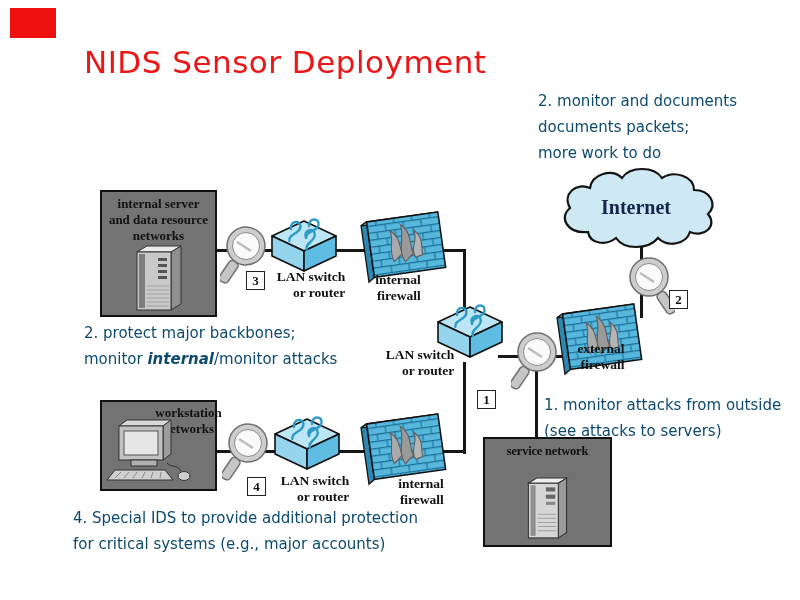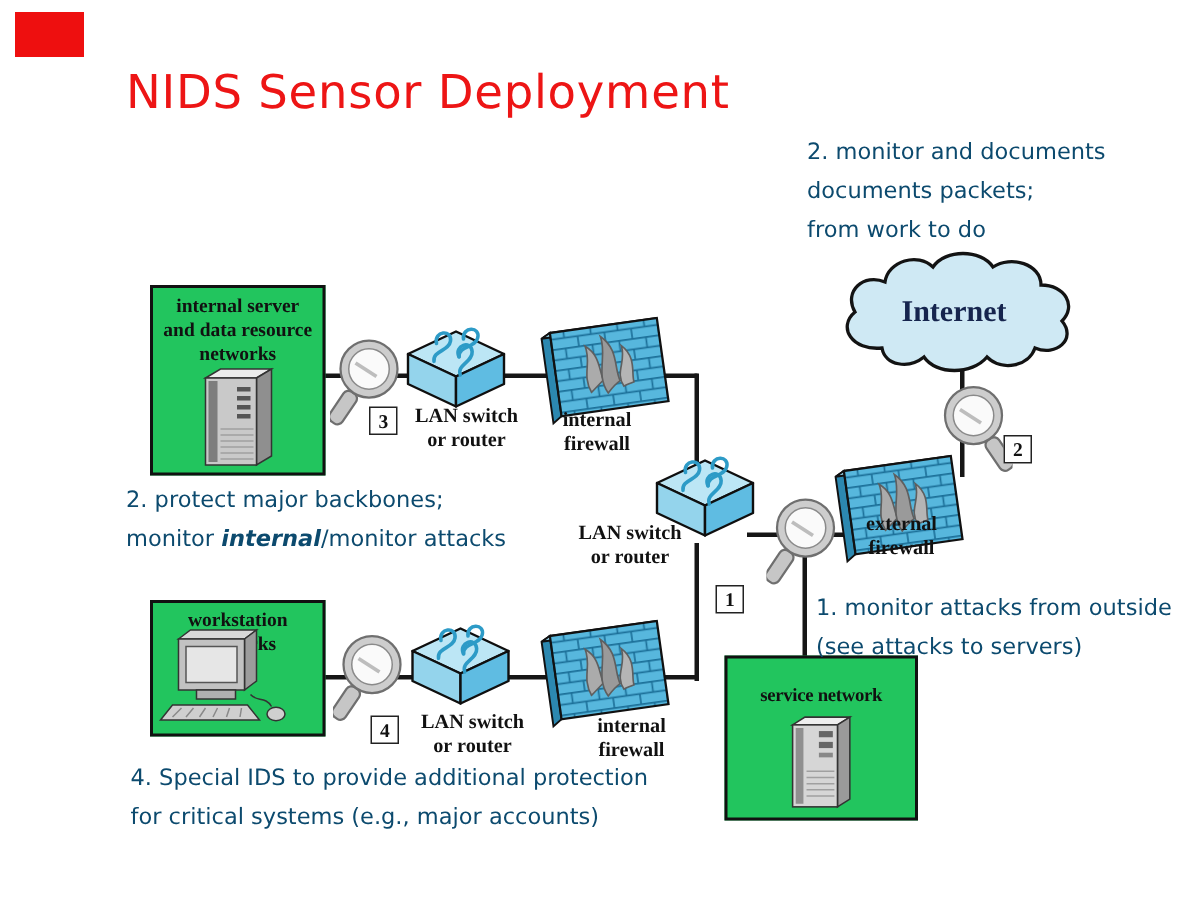--- a/index.html
+++ b/index.html
@@ -9,24 +9,24 @@
   
   .corner-rect{left:10px;top:8px;width:46px;height:30px;background:#ee0f0f;}
   .title{left:84px;top:44px;font-family:"DejaVu Sans",sans-serif;font-size:31px;
          color:#ed1515;white-space:nowrap;letter-spacing:0.5px;}
   .note{font-family:"DejaVu Sans",sans-serif;font-size:15px;line-height:26px;
         color:#0c4a6e;white-space:nowrap;z-index:30;}
   .note .em{font-weight:bold;font-style:italic;}
   
   .line{background:#161616;z-index:1;}
   
-  .netbox{border:2.5px solid #111;background:#22c55e;z-index:2;}
+  .netbox{border:2.5px solid #111;background:#737373;z-index:2;}
   .boxlabel{width:100%;text-align:center;font-weight:bold;font-size:13px;line-height:16px;color:#111;}
   
-  .dlabel{font-weight:bold;font-size:13.5px;line-height:16px;color:#111;text-align:center;
+  .dlabel{font-weight:bold;font-size:13.5px;line-height:16px;color:#111;text-align:right;
           transform:translateX(-50%);z-index:6;white-space:nowrap;}
   
   .tag{width:17px;height:17px;border:1.5px solid #222;background:#fff;z-index:22;
        font-weight:bold;font-size:13px;text-align:center;line-height:17px;color:#111;}
   svg.icon{position:absolute;}
 </style>
 </head>
 <body>
 
 <div class="stage">
@@ -94,39 +94,39 @@
       <rect x="8" y="12" width="6" height="54" fill="#7d7d7d"></rect>
       <rect x="27" y="16" width="9" height="3" fill="#555"></rect>
         <rect x="27" y="22" width="9" height="3" fill="#555"></rect>
       <rect x="27" y="28" width="9" height="3" fill="#555"></rect>
         <rect x="27" y="34" width="9" height="3" fill="#555"></rect>
       <path d="M16,44 H38 M16,48 H38 M16,52 H38 M16,56 H38 M16,60 H38 M16,64 H38" stroke="#a0a0a0" stroke-width="1"></path>
     </svg>
   </div>
 
   <div class="abs netbox" style="left:100px;top:400px;width:113px;height:87px">
-    <div class="boxlabel" style="margin-top:3px;">
+    <div class="boxlabel" style="margin-top:3px;padding-left:30px">
       <div>workstation</div>
       <div>networks</div>
     </div>
     <svg class="icon" style="left:3px;top:14px" width="94" height="72" viewBox="0 0 94 72">
       <polygon points="14,10 22,4 66,4 58,10" fill="#d8d8d8" stroke="#333" stroke-width="1"></polygon>
       <polygon points="58,10 66,4 66,38 58,44" fill="#9c9c9c" stroke="#333" stroke-width="1"></polygon>
       <rect x="14" y="10" width="44" height="34" fill="#c2c2c2" stroke="#333" stroke-width="1"></rect>
       <rect x="19" y="15" width="34" height="24" fill="#e6e6e6" stroke="#555" stroke-width="1"></rect>
       <rect x="26" y="44" width="26" height="6" fill="#b0b0b0" stroke="#333" stroke-width="1"></rect>
       <polygon points="10,54 60,54 68,64 2,64" fill="#cfcfcf" stroke="#333" stroke-width="1"></polygon>
       <path d="M16,56 L10,62 M24,56 L19,62 M32,56 L28,62 M40,56 L37,62 M48,56 L46,62 M56,56 L55,62" stroke="#8a8a8a" stroke-width="1"></path>
       <ellipse cx="79" cy="60" rx="6" ry="4.5" fill="#cfcfcf" stroke="#333" stroke-width="1"></ellipse>
       <path d="M76,55 C72,48 66,52 62,47" fill="none" stroke="#333" stroke-width="1"></path>
     </svg>
   </div>
 
   <div class="abs netbox" style="left:483px;top:437px;width:125px;height:106px">
-    <div class="boxlabel" style="margin-top:16px;font-size:12.5px;letter-spacing:-0.2px">
+    <div class="boxlabel" style="margin-top:4px;font-size:12.5px;letter-spacing:-0.2px">
       <div>service network</div>
     </div>
     <svg class="icon" style="left:38px;top:36px" width="50" height="66" viewBox="0 0 48 64">
       <polygon points="5,8 13,3 42,3 34,8" fill="#eeeeee" stroke="#333" stroke-width="1"></polygon>
       <polygon points="34,8 42,3 42,56 34,61" fill="#9a9a9a" stroke="#333" stroke-width="1"></polygon>
       <rect x="5" y="8" width="29" height="53" fill="#d6d6d6" stroke="#333" stroke-width="1"></rect>
       <rect x="7" y="10" width="5" height="49" fill="#8f8f8f"></rect>
       <rect x="22" y="12" width="9" height="4" fill="#666"></rect>
         <rect x="22" y="19" width="9" height="4" fill="#666"></rect>
       <rect x="22" y="26" width="9" height="3" fill="#888"></rect>
@@ -210,28 +210,28 @@
       <div>firewall</div>
   </div>
   <div class="abs dlabel" style="left:421px;top:476px">
     <div>internal</div>
       <div>firewall</div>
   </div>
 
   <div class="abs note" style="left:538px;top:88px">
     <div>2. monitor and documents</div>
     <div>documents packets;</div>
-    <div>from work to do</div>
+    <div>more work to do</div>
   </div>
   <div class="abs note" style="left:84px;top:320px">
     <div>2. protect major backbones;</div>
     <div><span>monitor </span><span class="em">internal</span><span>/monitor attacks</span></div>
   </div>
   <div class="abs note" style="left:544px;top:392px">
     <div>1. monitor attacks from outside</div>
     <div>(see attacks to servers)</div>
   </div>
-  <div class="abs note" style="left:87px;top:505px">
+  <div class="abs note" style="left:73px;top:505px">
     <div>4. Special IDS to provide additional protection</div>
     <div>for critical systems (e.g., major accounts)</div>
   </div>
 
 </div>
 
 </body></html>

